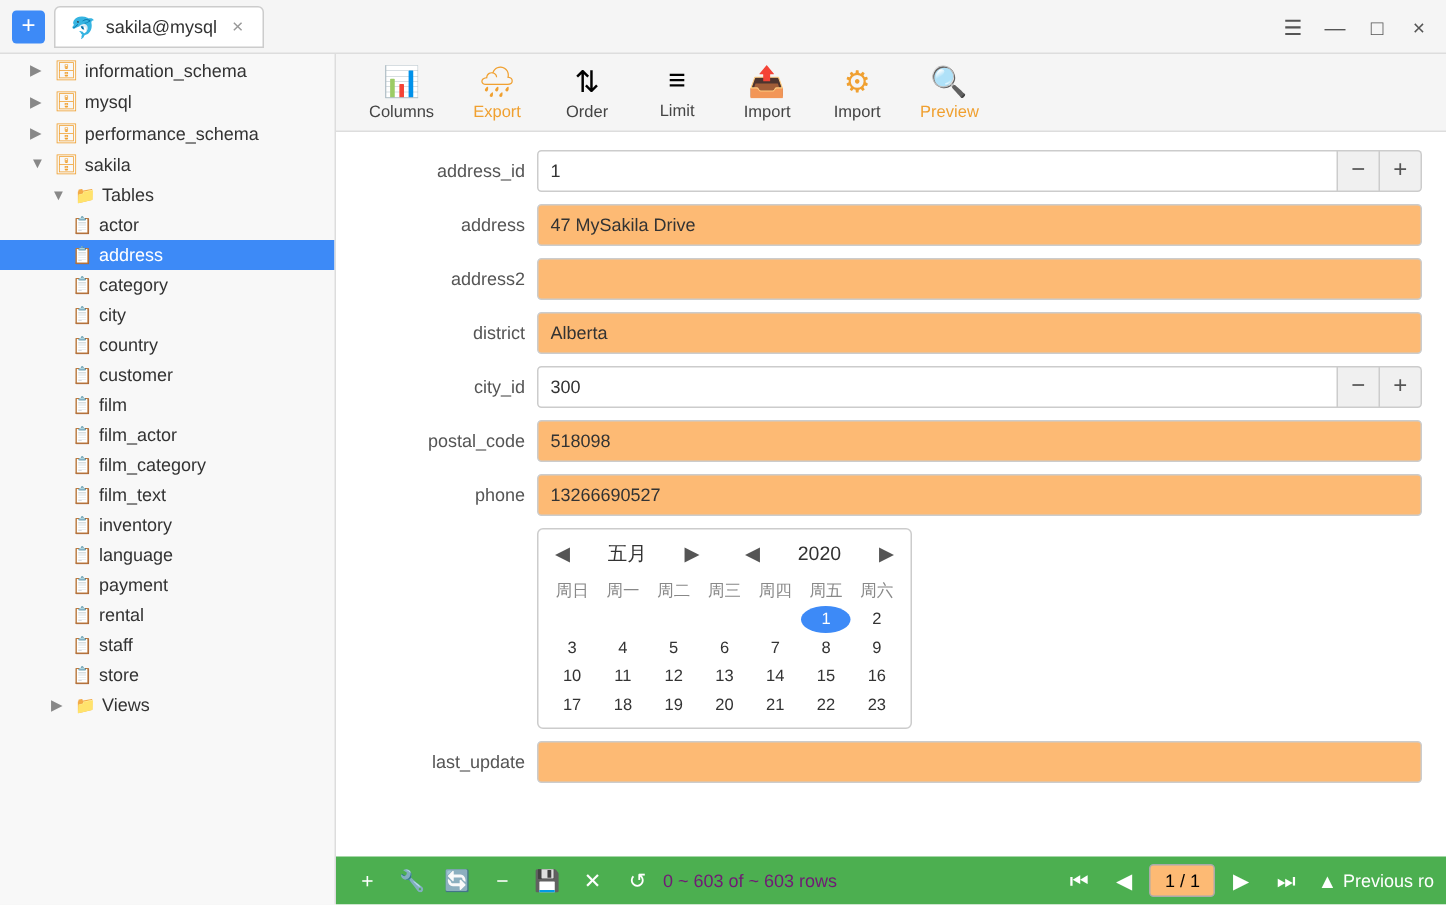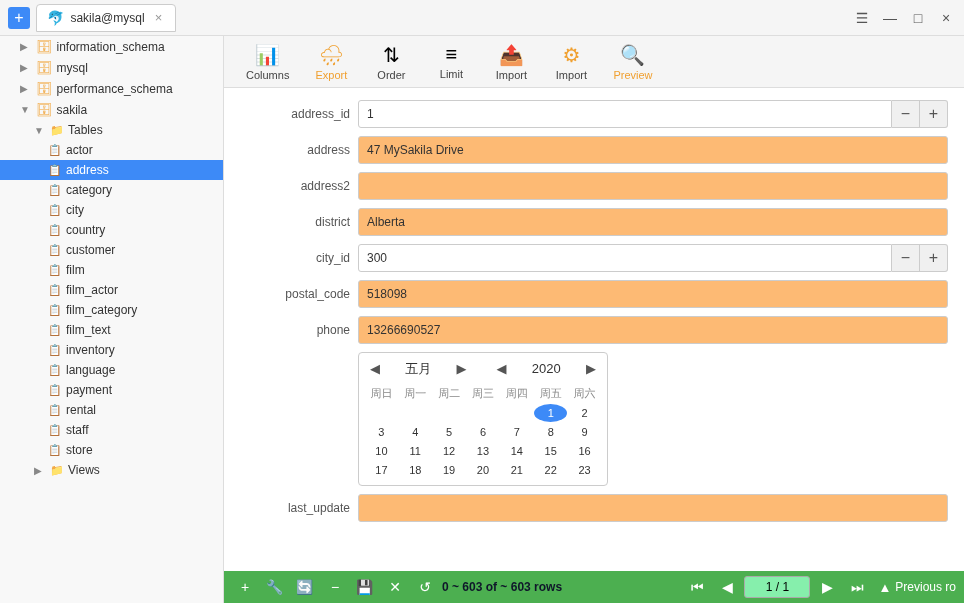--- a/index.html
+++ b/index.html
@@ -107,24 +107,24 @@
     
     .bottom-bar {
       display: flex; align-items: center; background: #4caf50; height: 32px;
       padding: 0 8px; gap: 4px;
     }
     .bot-btn {
       width: 26px; height: 26px; display: flex; align-items: center; justify-content: center;
       cursor: pointer; color: white; font-size: 14px; border-radius: 3px;
     }
     .bot-spacer { flex: 1; }
-    .row-info { display: flex; align-items: center; gap: 4px; color: #0f172a; font-size: 12px; font-weight: bold; }
+    .row-info { display: flex; align-items: center; gap: 4px; color: #701a75; font-size: 12px; }
     .page-input {
-      width: 66px; height: 22px; border: 1px solid #aaa; border-radius: 3px;
-      text-align: center; font-size: 12px; background: #86efac;
+      width: 44px; height: 22px; border: 1px solid #aaa; border-radius: 3px;
+      text-align: center; font-size: 12px; background: #fdba74;
     }
     .prev-row-btn {
       display: flex; align-items: center; gap: 4px; color: white; font-size: 12px;
       cursor: pointer; margin-left: 4px;
     }
     .prev-arrow { font-size: 13px; }
   </style>
 </head>
 <body>
 

